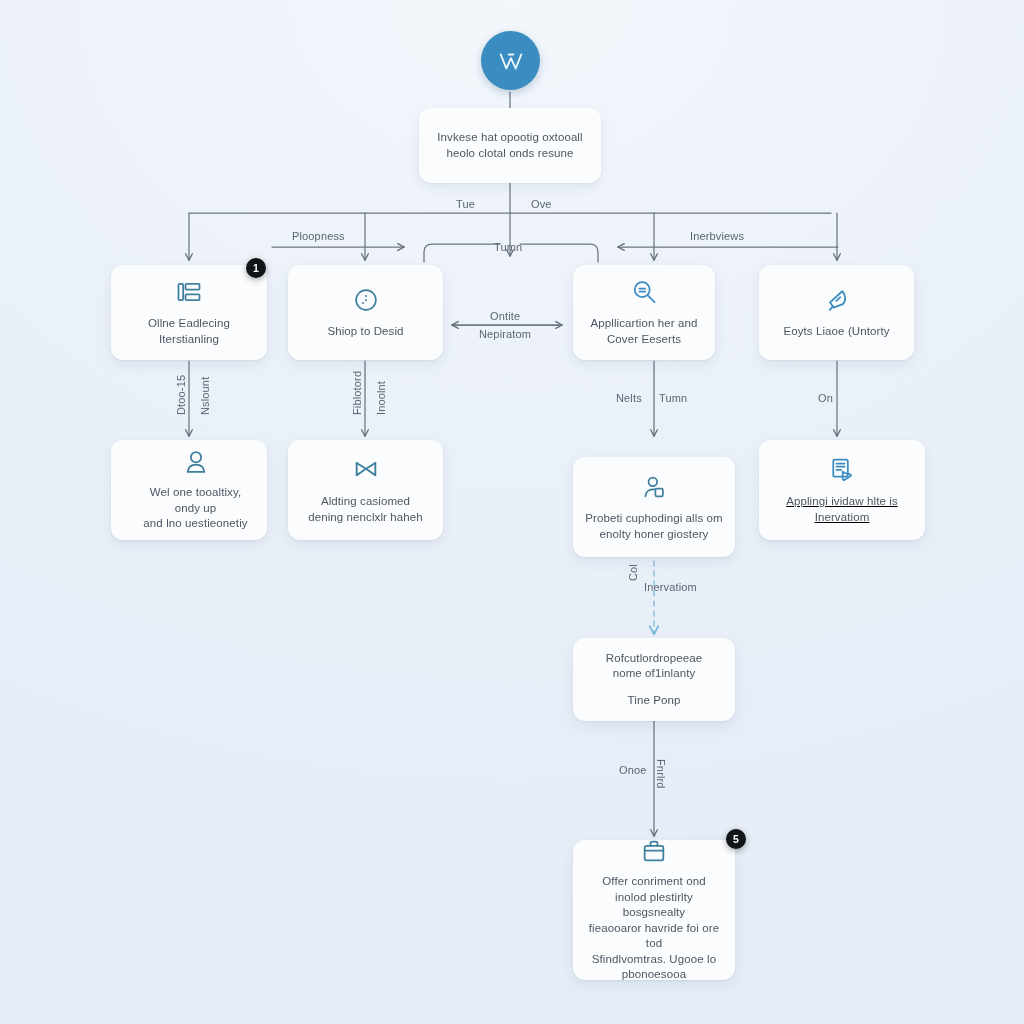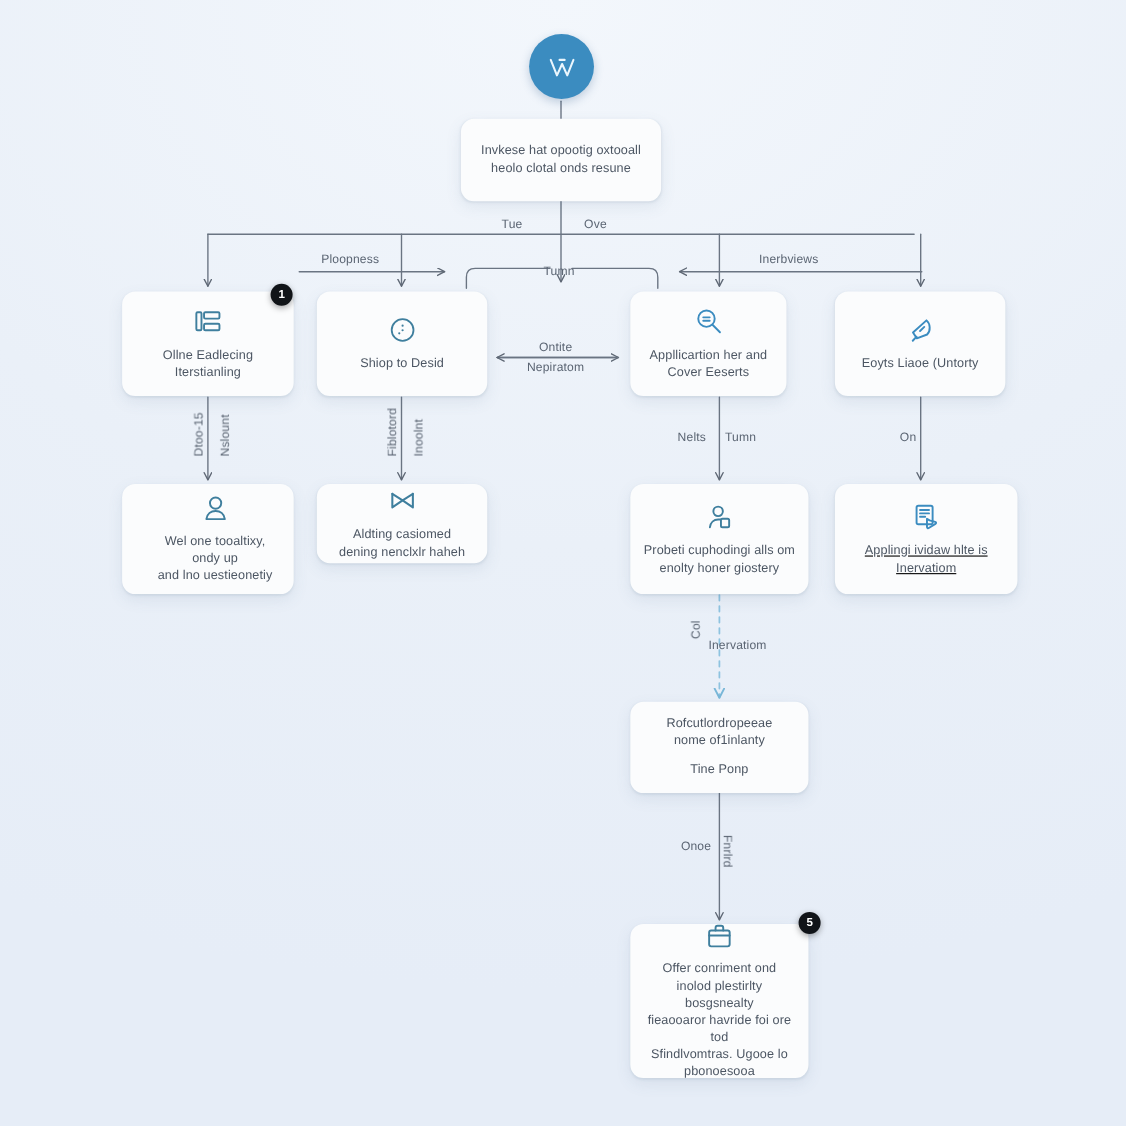--- a/index.html
+++ b/index.html
@@ -191,32 +191,32 @@
     <div class="ico">
       <svg viewBox="0 0 24 24" fill="none" stroke="currentColor" stroke-width="1.5" stroke-linecap="round" stroke-linejoin="round">
         <circle cx="12" cy="8" r="4.4"></circle>
         <path d="M4.8 20.5 C5.4 16.4 8.4 14.2 12 14.2 C15.6 14.2 18.6 16.4 19.2 20.5 Z"></path>
       </svg>
     </div>
     <div class="lbl">Wel one tooaltixy, ondy up</div>
     <div class="lbl">and lno uestieonetiy</div>
   </div>
 
-  <div class="card" style="left:288px;top:440px;width:155px;height:72px;">
+  <div class="card" style="left:288px;top:440px;width:155px;height:100px;">
     <div class="ico">
       <svg viewBox="0 0 24 24" fill="none" stroke="currentColor" stroke-width="1.6" stroke-linecap="round" stroke-linejoin="round">
         <path d="M4 6 L4 16.5 L12 11 L20 16.5 L20 6"></path>
         <path d="M4 6 L12 11 L20 6"></path>
       </svg>
     </div>
     <div class="lbl">Aldting casiomed</div>
     <div class="lbl">dening nenclxlr haheh</div>
   </div>
 
-  <div class="card" style="left:573px;top:440px;width:162px;height:100px;">
+  <div class="card" style="left:573px;top:457px;width:162px;height:100px;">
     <div class="ico">
       <svg viewBox="0 0 24 24" fill="none" stroke="currentColor" stroke-width="1.5" stroke-linecap="round" stroke-linejoin="round">
         <circle cx="11" cy="7.6" r="3.7"></circle>
         <path d="M4.6 20 C5 16.3 7.6 14 11 14 L13 14"></path>
         <rect x="13.2" y="13.4" width="6.4" height="6.6" rx="1.2"></rect>
       </svg>
     </div>
     <div class="lbl">Probeti cuphodingi alls om</div>
     <div class="lbl">enolty honer giostery</div>
   </div>

